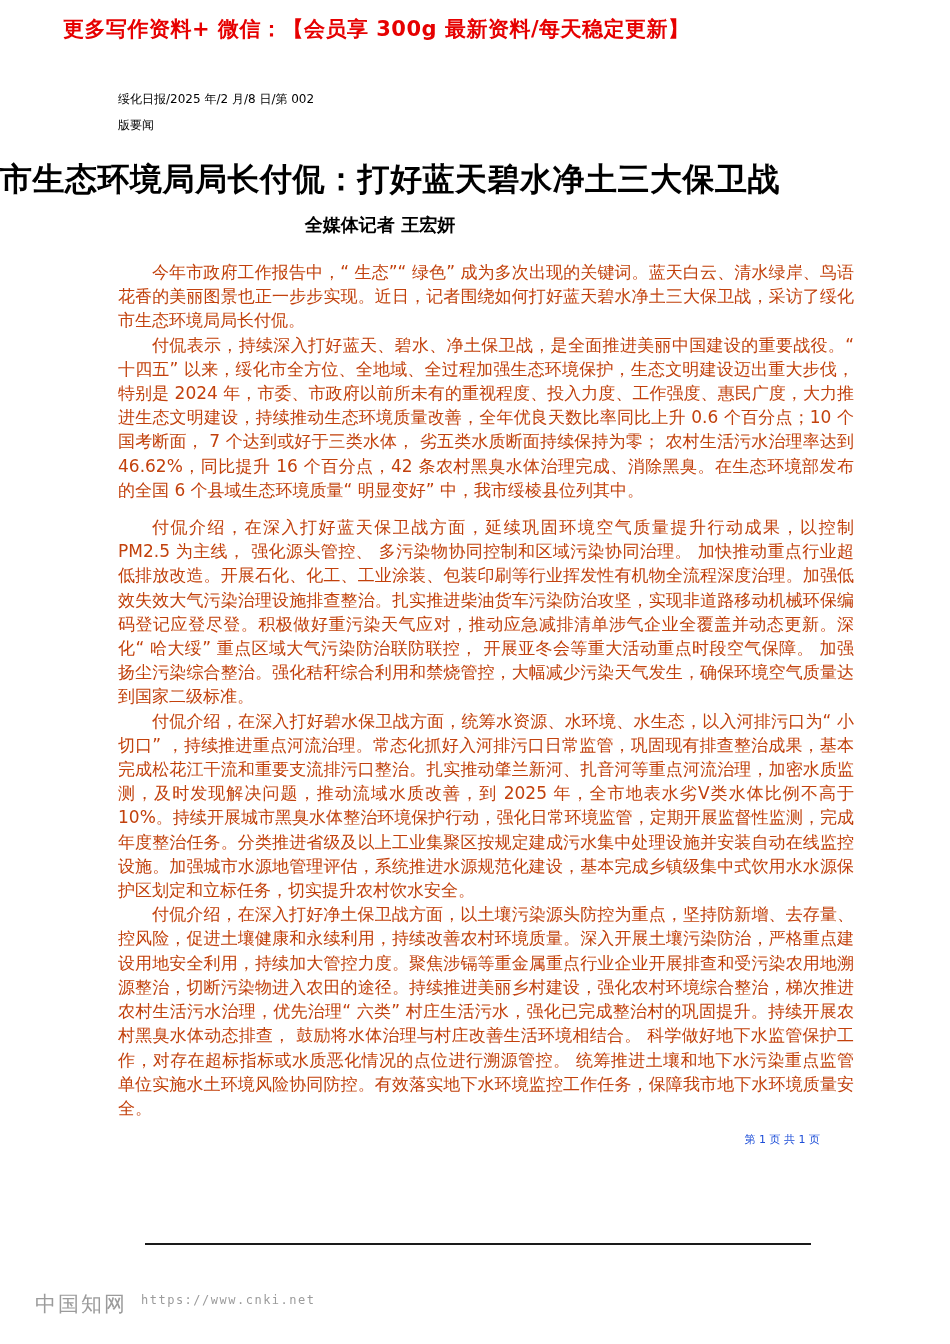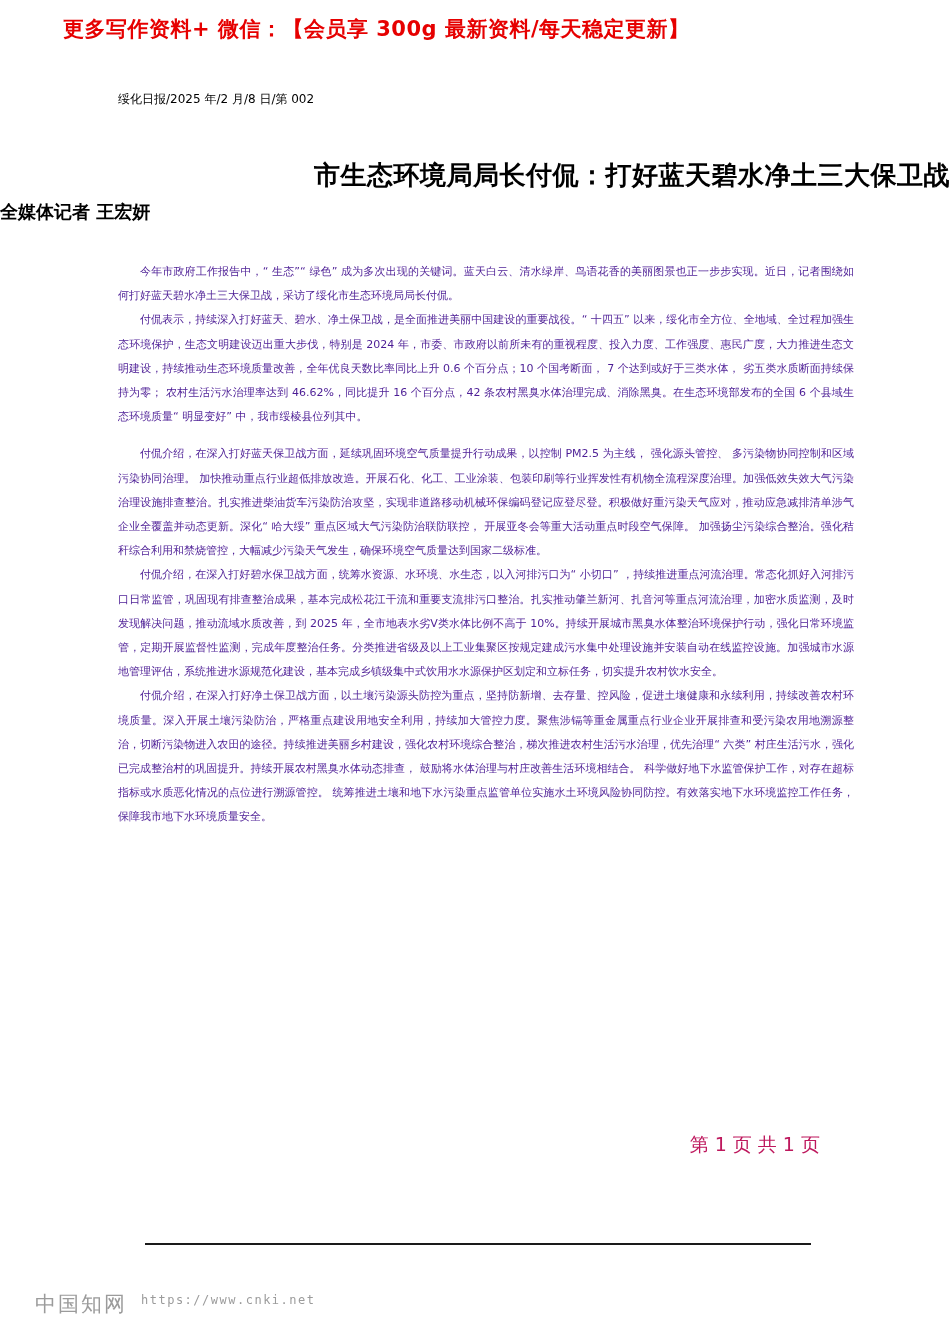--- a/index.html
+++ b/index.html
@@ -33,60 +33,61 @@
     top: 86px;
     font-size: 12px;
     line-height: 26px;
     color: #000000;
   }
   .article-title {
     position: absolute;
     left: 0;
     top: 158px;
     width: 950px;
-    text-align: right;
-    font-size: 26px;
+    text-align: left;
+    font-size: 32px;
     font-weight: bold;
     color: #000000;
     letter-spacing: 0.5px;
   }
   .article-byline {
     position: absolute;
     left: 0;
-    top: 200px;
+    top: 213px;
     width: 760px;
+    text-align: center;
     font-size: 18px;
     font-weight: bold;
     color: #000000;
   }
   .article-body {
     position: absolute;
     left: 118px;
     top: 260px;
     width: 736px;
-    font-size: 11px;
+    font-size: 17px;
     line-height: 24.2px;
-    color: #4c1d95;
+    color: #c2410c;
     text-align: justify;
   }
   .article-body p {
     margin: 0;
     text-indent: 2em;
   }
   .article-body p.gap-after {
     margin-bottom: 13px;
   }
   .page-indicator {
     position: absolute;
     left: 118px;
     top: 1132px;
     width: 702px;
     text-align: right;
-    font-size: 19px;
-    color: #be185d;
+    font-size: 11px;
+    color: #1d4ed8;
   }
   .footer-divider {
     position: absolute;
     left: 145px;
     top: 1243px;
     width: 666px;
     height: 0;
     border-top: 2px solid #1a1a1a;
   }
   .footer-brand {
@@ -110,20 +111,21 @@
 </style>
 </head>
 <body>
 
 <div class="page">
 
   <div class="promo-banner" style="color: rgb(230, 0, 0);">更多写作资料+ 微信：【会员享 300g 最新资料/每天稳定更新】</div>
 
   <div class="meta-block">
     <div>绥化日报/2025 年/2 月/8 日/第 002</div>
+    <div>版要闻</div>
   </div>
 
   <div class="article-title">市生态环境局局长付侃：打好蓝天碧水净土三大保卫战</div>
 
   <div class="article-byline">全媒体记者 王宏妍</div>
 
   <div class="article-body">
     <p>今年市政府工作报告中，“ 生态”“ 绿色” 成为多次出现的关键词。蓝天白云、清水绿岸、鸟语花香的美丽图景也正一步步实现。近日，记者围绕如何打好蓝天碧水净土三大保卫战，采访了绥化市生态环境局局长付侃。</p>
     <p class="gap-after">付侃表示，持续深入打好蓝天、碧水、净土保卫战，是全面推进美丽中国建设的重要战役。“ 十四五” 以来，绥化市全方位、全地域、全过程加强生态环境保护，生态文明建设迈出重大步伐，特别是 2024 年，市委、市政府以前所未有的重视程度、投入力度、工作强度、惠民广度，大力推进生态文明建设，持续推动生态环境质量改善，全年优良天数比率同比上升 0.6 个百分点；10 个国考断面， 7 个达到或好于三类水体， 劣五类水质断面持续保持为零； 农村生活污水治理率达到 46.62%，同比提升 16 个百分点，42 条农村黑臭水体治理完成、消除黑臭。在生态环境部发布的全国 6 个县域生态环境质量“ 明显变好” 中，我市绥棱县位列其中。</p>
     <p>付侃介绍，在深入打好蓝天保卫战方面，延续巩固环境空气质量提升行动成果，以控制 PM2.5 为主线， 强化源头管控、 多污染物协同控制和区域污染协同治理。 加快推动重点行业超低排放改造。开展石化、化工、工业涂装、包装印刷等行业挥发性有机物全流程深度治理。加强低效失效大气污染治理设施排查整治。扎实推进柴油货车污染防治攻坚，实现非道路移动机械环保编码登记应登尽登。积极做好重污染天气应对，推动应急减排清单涉气企业全覆盖并动态更新。深化“ 哈大绥” 重点区域大气污染防治联防联控， 开展亚冬会等重大活动重点时段空气保障。 加强扬尘污染综合整治。强化秸秆综合利用和禁烧管控，大幅减少污染天气发生，确保环境空气质量达到国家二级标准。</p>

